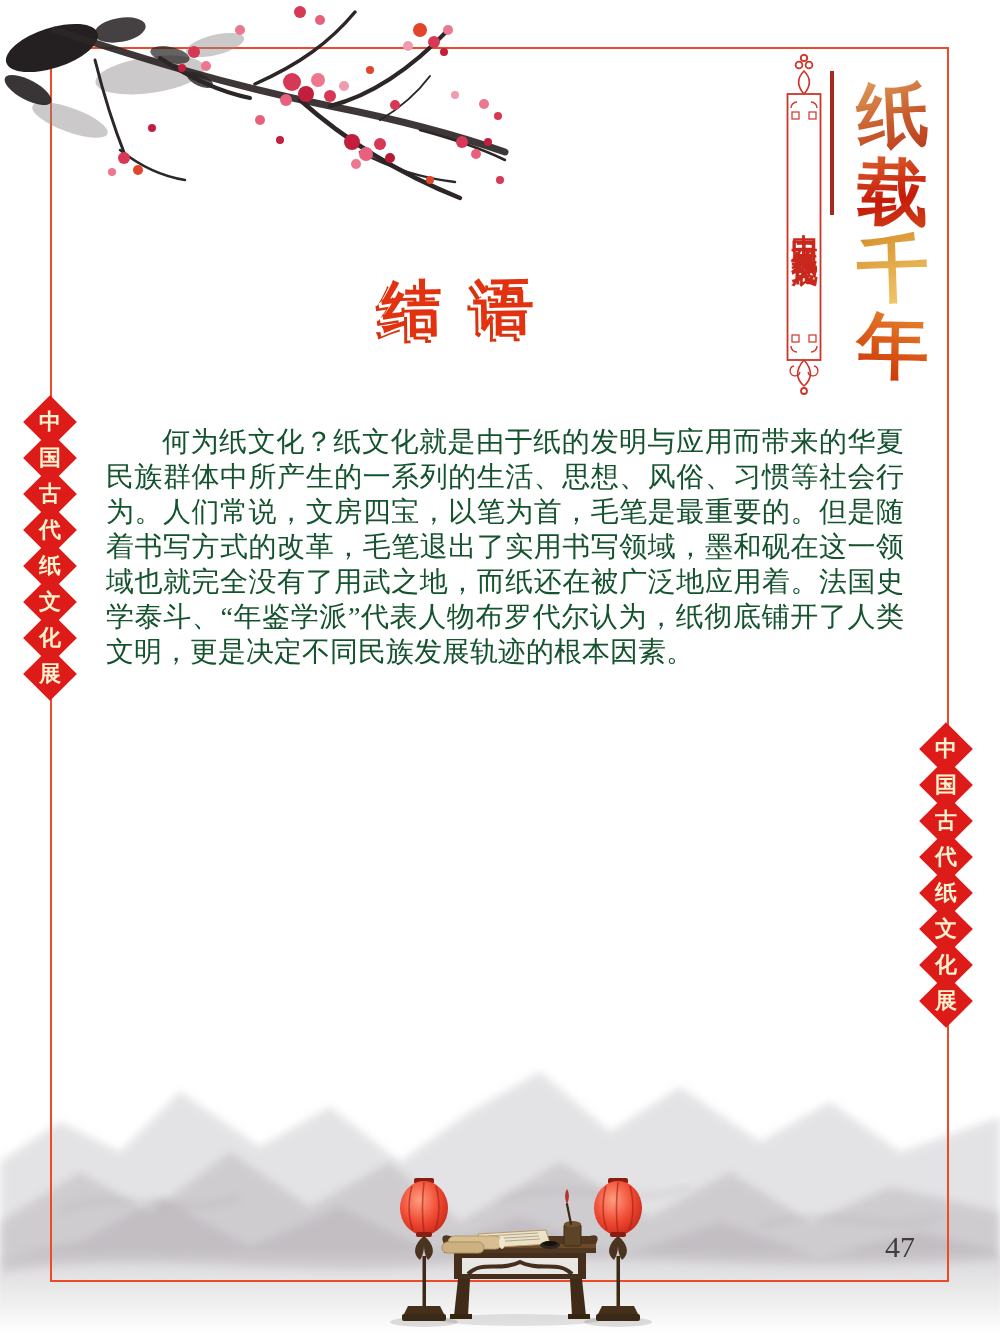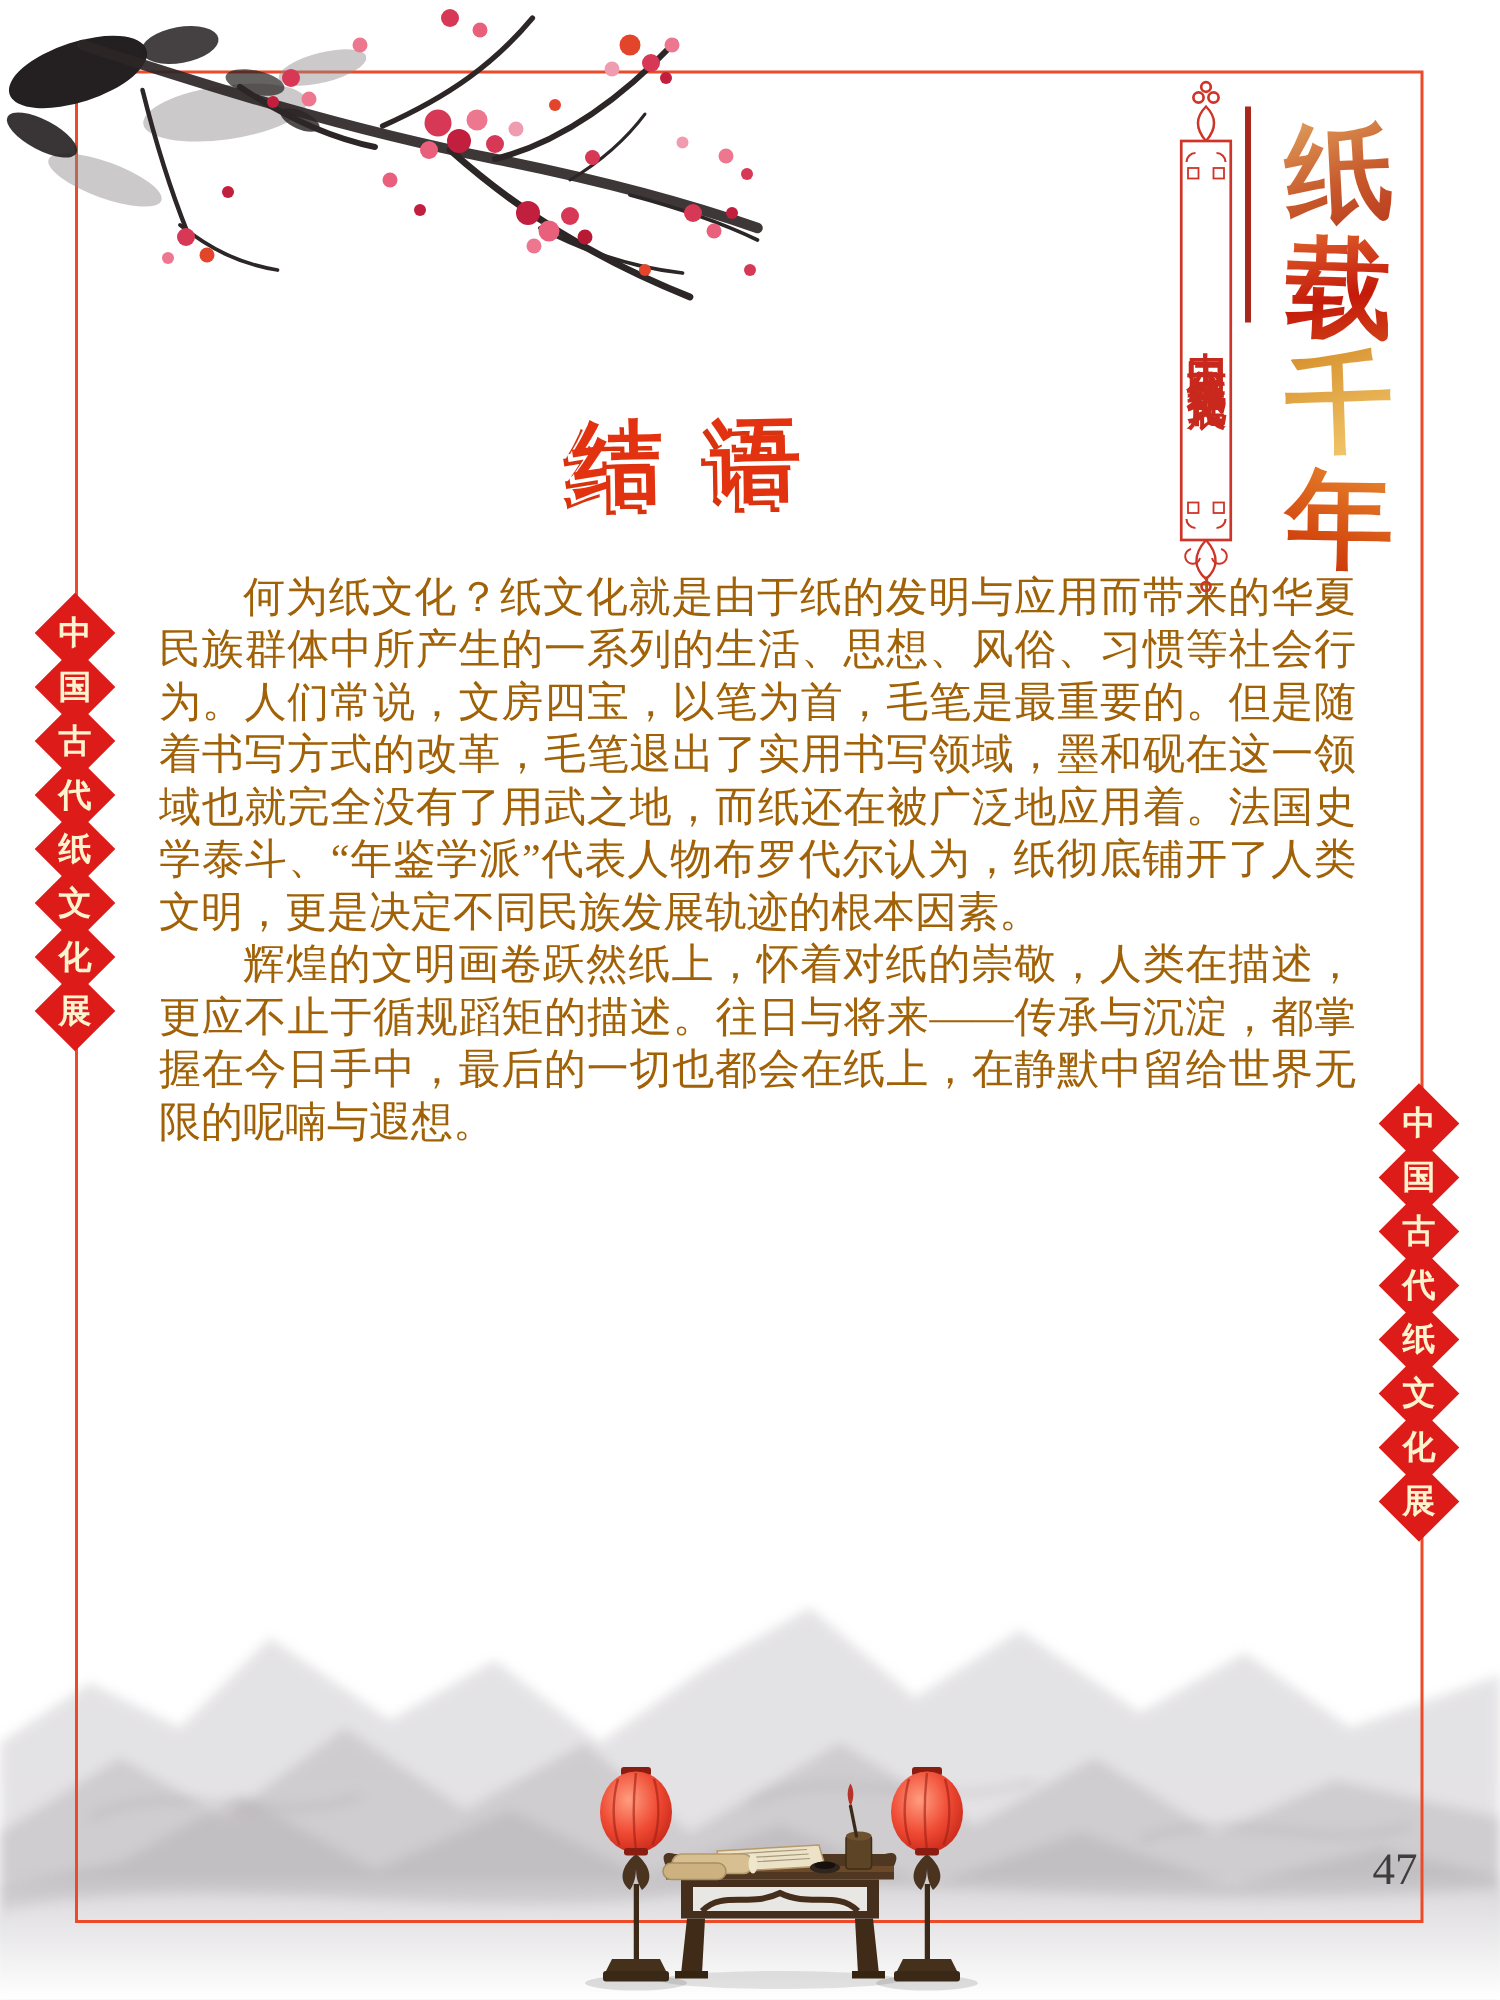--- a/index.html
+++ b/index.html
@@ -32,39 +32,39 @@
   .tchar.c1{background-image:linear-gradient(165deg,#e06a30 0%,#c51a0a 55%,#d14a1a 100%);transform:rotate(2deg);}
   .tchar.c2{background-image:linear-gradient(160deg,#d8922f 10%,#f0c468 80%);transform:rotate(-2deg);}
   .tchar.c3{background-image:linear-gradient(200deg,#e99034 0%,#d4490f 65%,#c22b08 100%);transform:rotate(1deg);}
 
   
   .heading{position:absolute;left:382px;top:268px;z-index:3;
     font-size:60px;font-weight:bold;color:#e23210;letter-spacing:32px;
     text-shadow:-3px 3px 0 #ffffff,-6px 6px 0 #d8330f;transform:rotate(-1deg);}
 
   
-  .body-text{position:absolute;left:106px;top:381px;width:798px;z-index:3;
-    font-size:28px;line-height:35px;color:#a16207;text-align:justify;}
+  .body-text{position:absolute;left:106px;top:424px;width:798px;z-index:3;
+    font-size:28px;line-height:35px;color:#14532d;text-align:justify;}
   .body-text p{margin:0;text-indent:2em;}
 
   
   .chain{position:absolute;width:54px;z-index:3;}
   .chain-left{left:23px;top:399px;height:300px;}
   .chain-right{left:919px;top:726px;height:300px;}
   .dia{position:absolute;left:8px;width:38px;height:38px;background:#dd1c1a;
        transform:rotate(45deg);}
   .dia span{position:absolute;left:0;top:0;width:38px;height:38px;display:flex;
        align-items:center;justify-content:center;transform:rotate(-45deg);
        color:#fdf3cf;font-size:22px;font-weight:bold;}
 
   
   .desk-art{position:absolute;left:378px;top:1148px;width:280px;height:185px;z-index:6;}
 
   .page-number{position:absolute;left:885px;top:1230px;width:60px;z-index:3;
-    font-size:30px;color:#403e3c;text-align:right;}
+    font-size:30px;color:#403e3c;text-align:left;}
 </style>
 </head>
 <body>
 
 <div class="page">
 
   <svg class="mountains" viewBox="0 0 1000 321" preserveAspectRatio="none">
     <defs>
       <filter id="soft" x="-10%" y="-10%" width="120%" height="120%">
           <feGaussianBlur stdDeviation="4"></feGaussianBlur>
@@ -79,21 +79,20 @@
     <path fill="#a59fa5" opacity="0.3" filter="url(#soft)" d="M80,230 L160,185 L250,235 L340,195 L430,240 L520,205 L620,245 L720,210 L820,245 L920,220 L1000,240 L1000,321 L0,321 L0,245 Z"></path>
     <path fill="#dcdadd" opacity="0.75" filter="url(#soft)" d="M0,262 C150,232 300,272 450,252 C600,232 750,267 1000,247 L1000,321 L0,321 Z"></path>
     <path stroke="#9d989d" stroke-width="3" fill="none" opacity="0.35" filter="url(#soft)" d="M60,200 C120,170 180,210 240,185 M500,190 C560,160 620,200 690,175 M760,215 C820,190 880,225 940,205"></path>
     <rect x="0" y="235" width="1000" height="86" fill="url(#fade)"></rect>
   </svg>
 
   <div class="frame"></div>
 
   <div class="body-text">
     <p>何为纸文化？纸文化就是由于纸的发明与应用而带来的华夏民族群体中所产生的一系列的生活、思想、风俗、习惯等社会行为。人们常说，文房四宝，以笔为首，毛笔是最重要的。但是随着书写方式的改革，毛笔退出了实用书写领域，墨和砚在这一领域也就完全没有了用武之地，而纸还在被广泛地应用着。法国史学泰斗、“年鉴学派”代表人物布罗代尔认为，纸彻底铺开了人类文明，更是决定不同民族发展轨迹的根本因素。</p>
-    <p>辉煌的文明画卷跃然纸上，怀着对纸的崇敬，人类在描述，更应不止于循规蹈矩的描述。往日与将来——传承与沉淀，都掌握在今日手中，最后的一切也都会在纸上，在静默中留给世界无限的呢喃与遐想。</p>
   </div>
 
   <div class="heading">结语</div>
 
   <svg class="banner-frame" viewBox="0 0 48 345">
     <g stroke="#cf3429" fill="none" stroke-width="1.8">
       <rect x="7.5" y="42" width="33" height="266"></rect>
 
       <path d="M11,56 a6,6 0 0 1 6,-6 M37,56 a6,6 0 0 0 -6,-6 M11,294 a6,6 0 0 0 6,6 M37,294 a6,6 0 0 1 -6,6" stroke-width="1.4"></path>
       <rect x="12" y="60" width="7" height="7" stroke-width="1.2"></rect>

